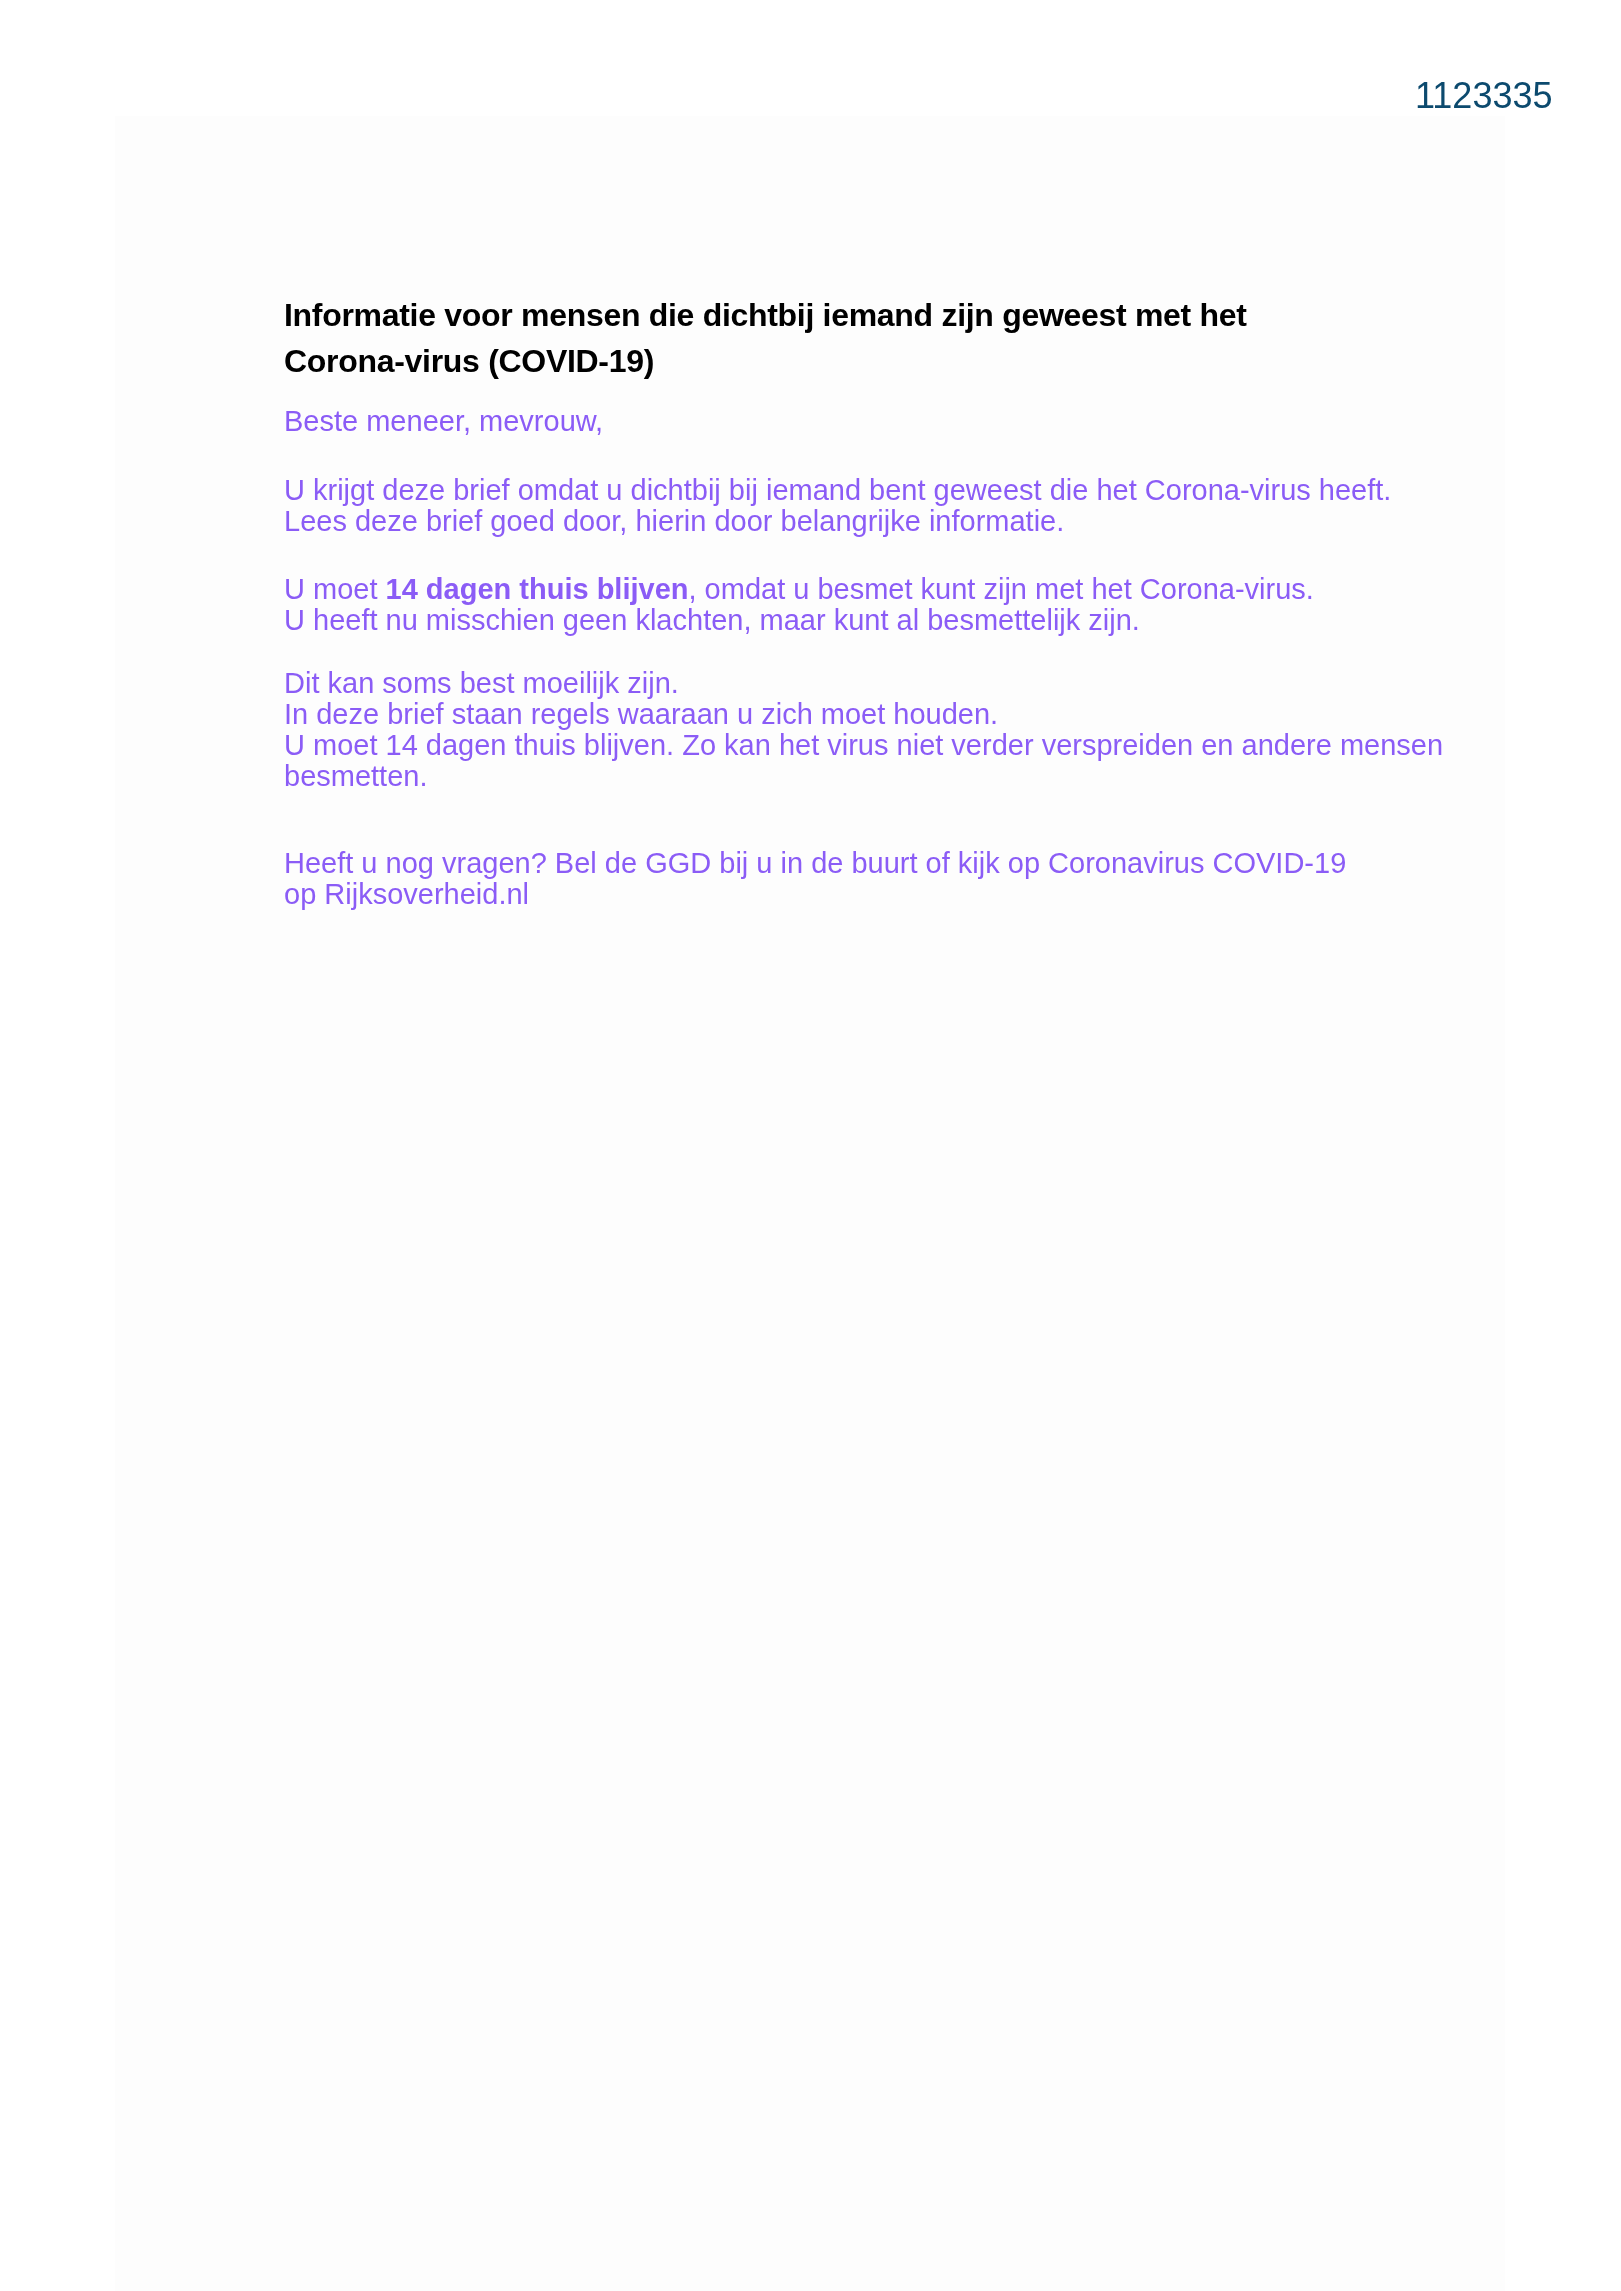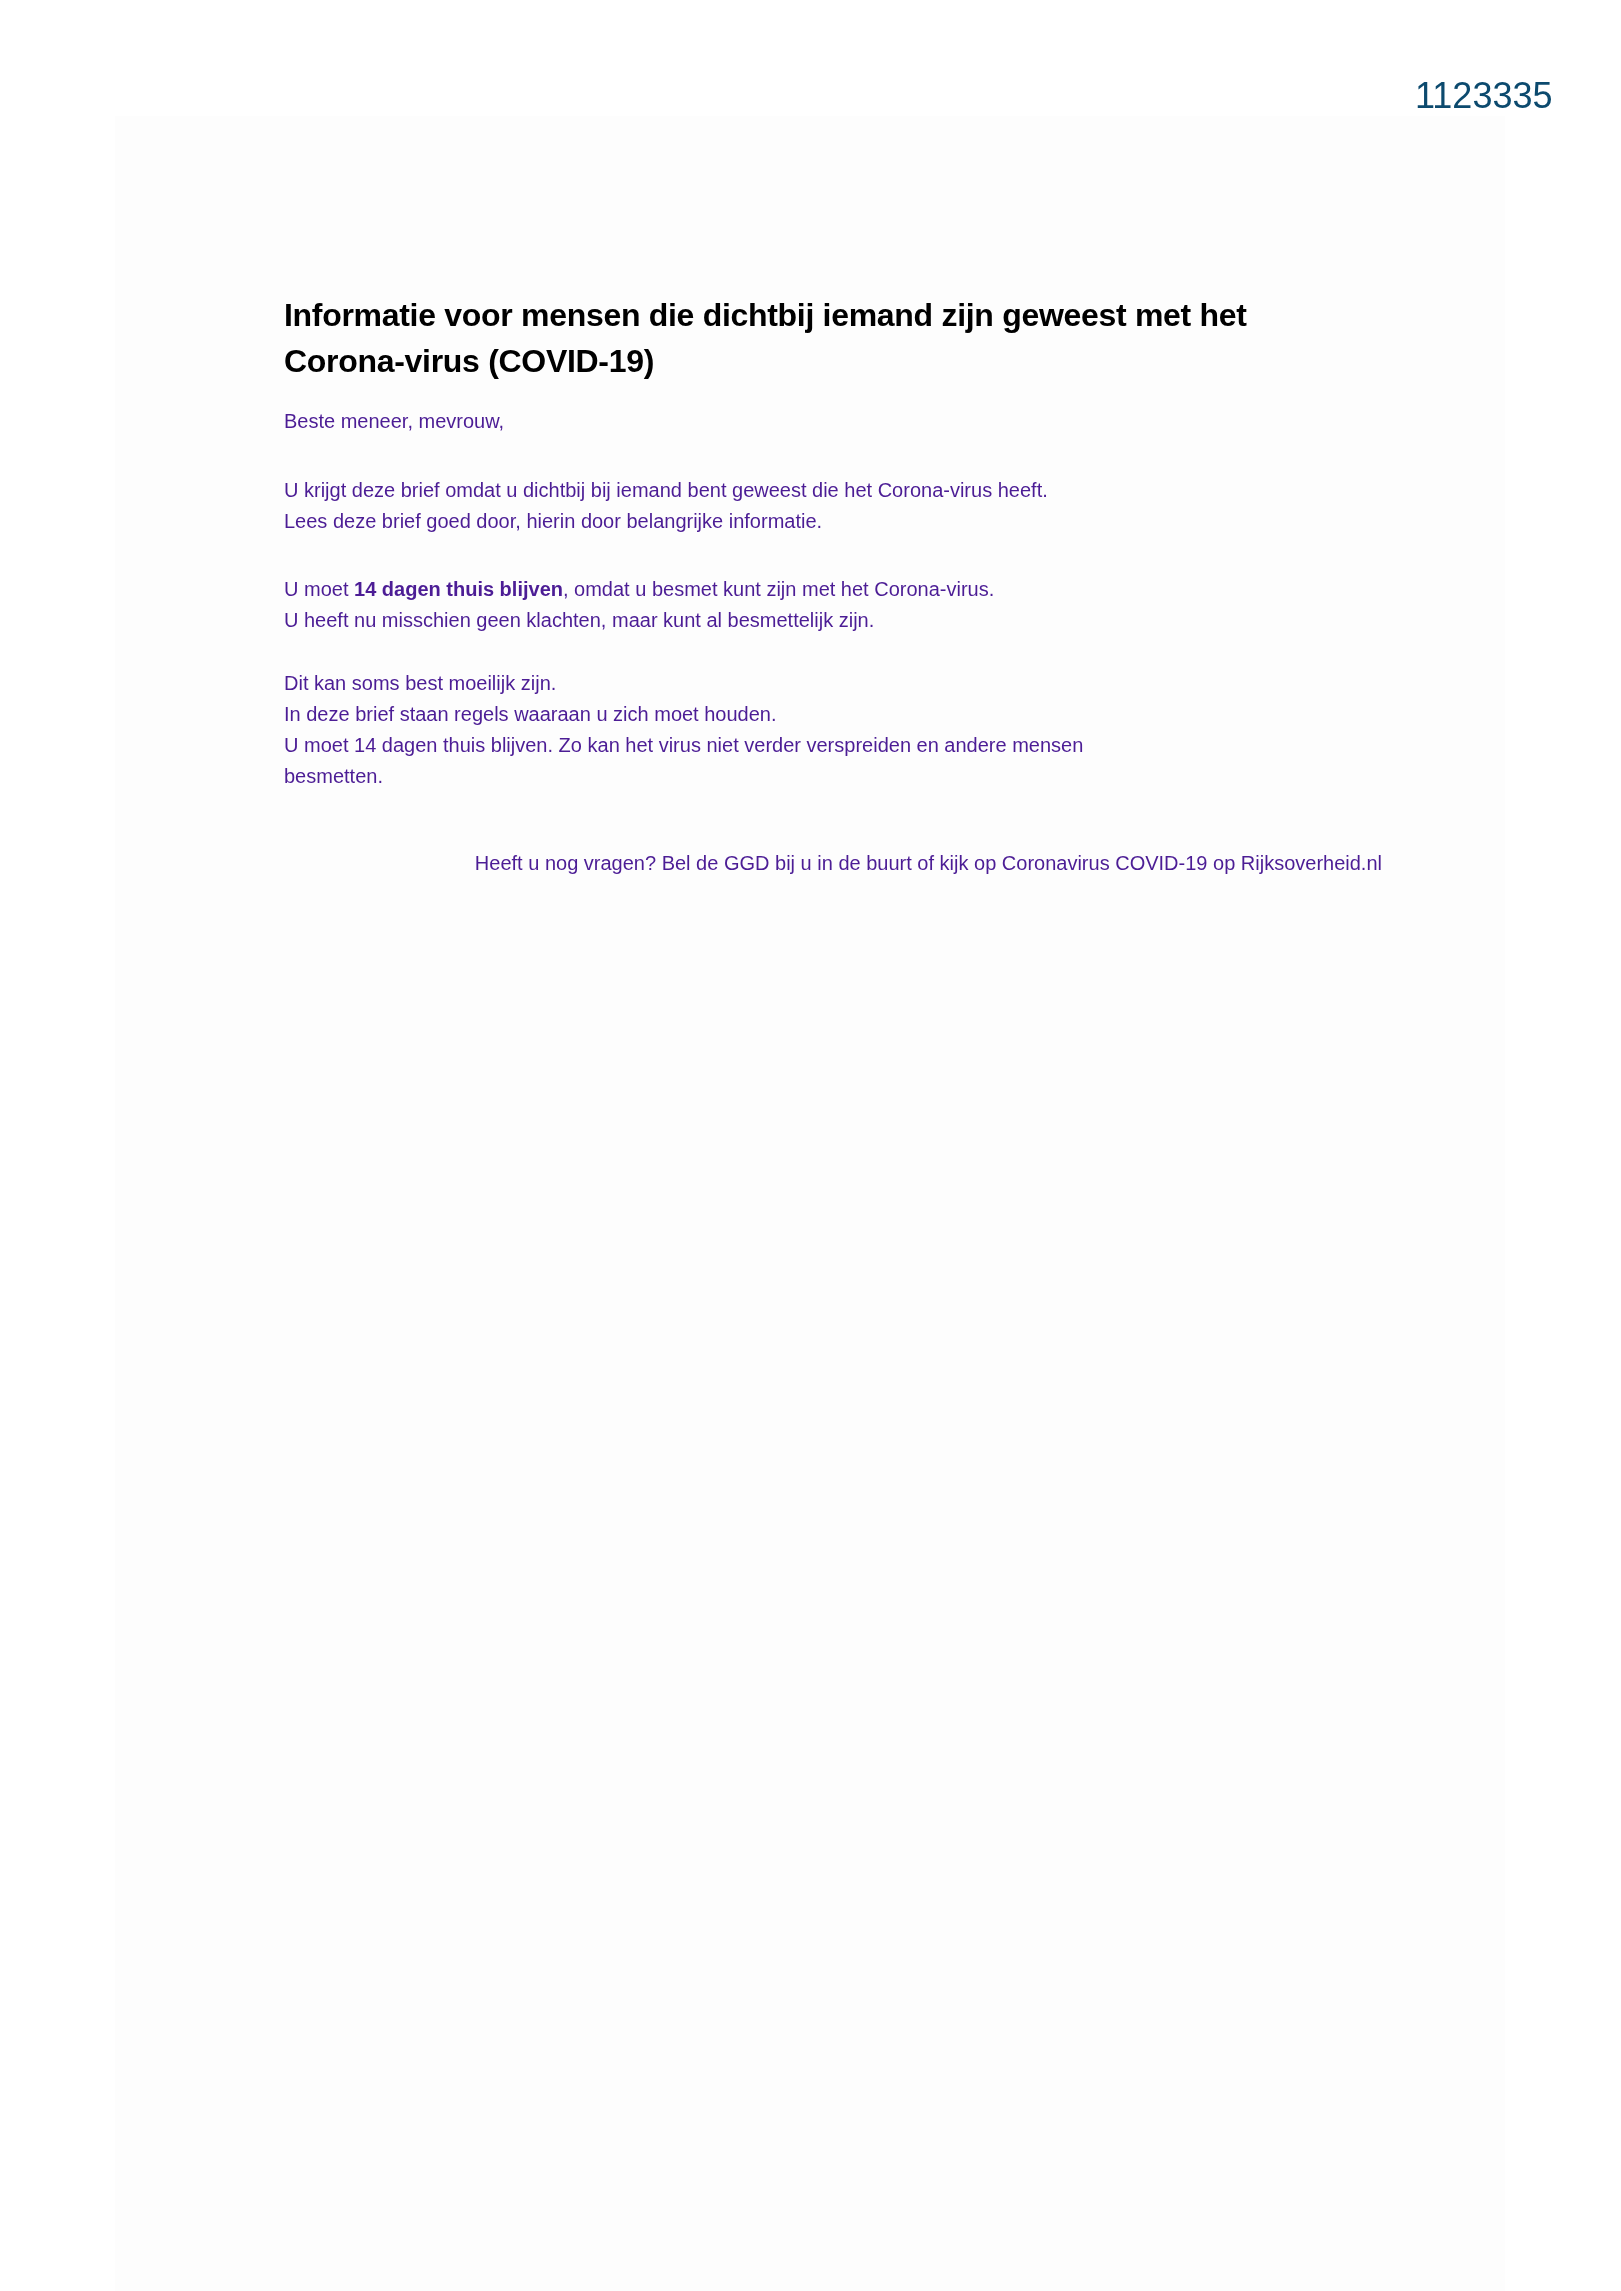--- a/index.html
+++ b/index.html
@@ -44,30 +44,30 @@
       font-family: "Liberation Sans", sans-serif;
       font-weight: bold;
       font-size: 32px;
       line-height: 46px;
       margin: 0;
       letter-spacing: -0.3px;
       color: #000;
     }
     .para {
       font-family: "Liberation Sans", sans-serif;
-      font-size: 20px;
+      font-size: 29px;
       line-height: 31px;
       margin: 0;
-      color: #4c1d95;
+      color: #8b5cf6;
     }
     .salutation { margin-top: 21.6px; }
     .p1 { margin-top: 38px; }
     .p2 { margin-top: 37px; }
     .p3 { margin-top: 32px; }
-    .p4 { margin-top: 56px; text-align: right; }
+    .p4 { margin-top: 56px; }
     .line { display: block; white-space: nowrap; }
     .bold { font-weight: bold; }
   </style>
 </head>
 <body>
 
 <div class="page-area"></div>
 
 <div class="doc-number">1123335</div>
 

